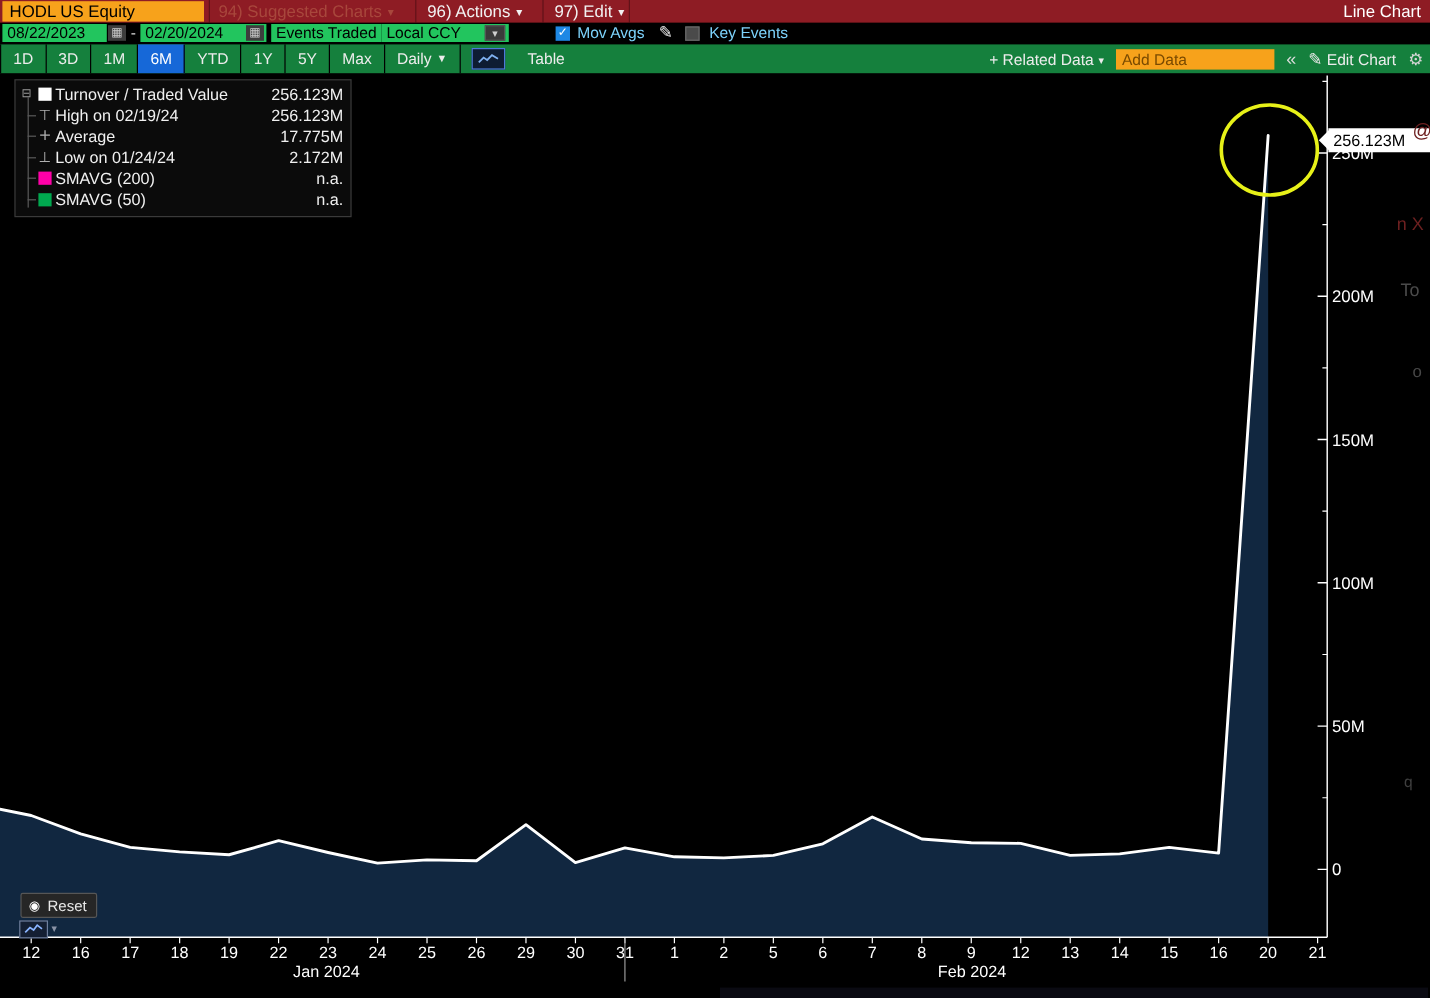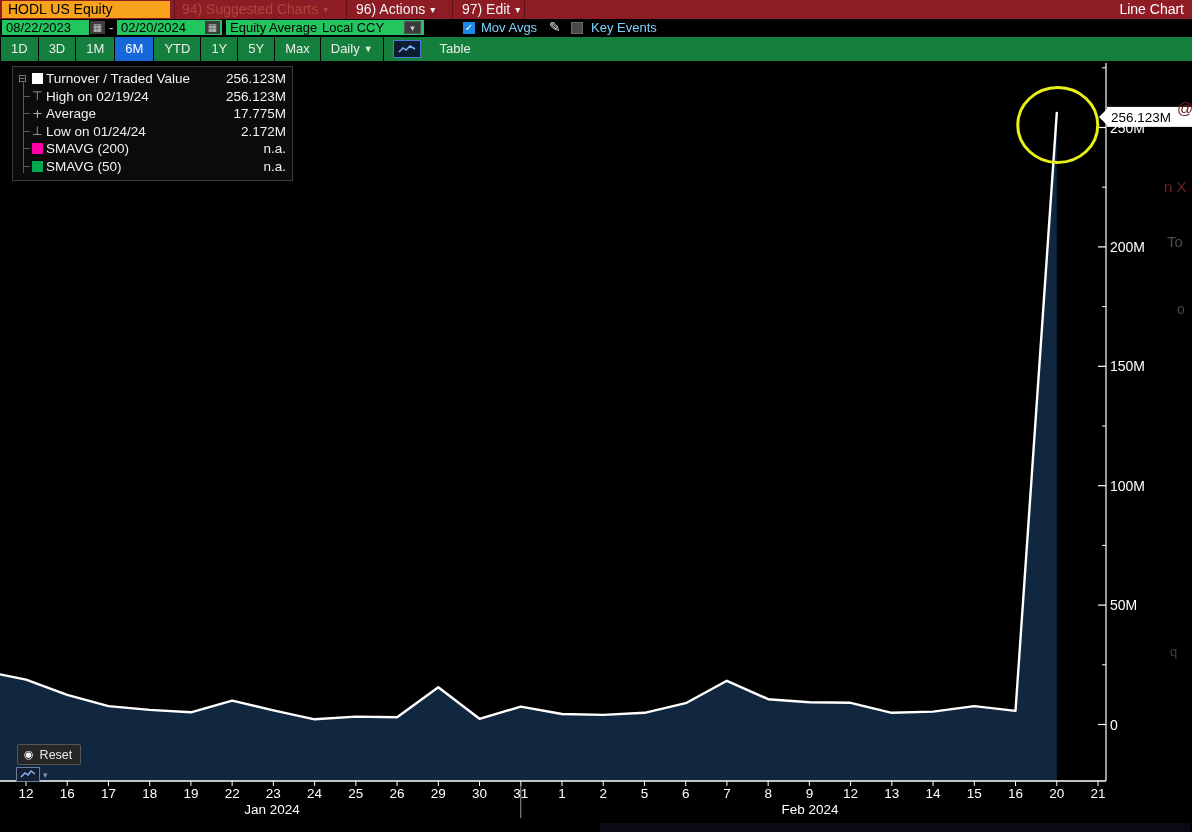--- a/index.html
+++ b/index.html
@@ -183,21 +183,21 @@
     <div class="v-sep" style="left:524px"></div>
     <span class="linechart-label">Line Chart</span>
   </div>
 
   <div class="filterbar">
     <div class="obox" style="left:2px;width:87px">08/22/2023</div>
     <div class="cal-btn" style="left:90px">▦</div>
     <span class="dash" style="left:109px">-</span>
     <div class="obox" style="left:117px;width:105px">02/20/2024</div>
     <div class="cal-btn" style="left:205px">▦</div>
-    <div class="obox" style="left:226px">Equity Average</div>
+    <div class="obox" style="left:226px">Events Traded</div>
     <div class="obox" style="left:318px;width:106px">Local CCY</div>
     <div class="dd-btn" style="left:404px">▾</div>
     <div class="chk on" style="left:463px">✓</div>
     <span class="olabel" style="left:481px">Mov Avgs</span>
     <span class="pencil" style="left:549px">✎</span>
     <div class="chk off" style="left:571px"></div>
     <span class="olabel" style="left:591px">Key Events</span>
   </div>
 
   <div class="toolbar">
@@ -212,20 +212,32 @@
     <div class="tb-btn">
       <span>Daily</span><span class="tb-caret">▼</span>
     </div>
     <div class="chart-type-btn">
       <svg width="18" height="10" viewBox="0 0 18 10">
         <polyline points="1,8 5,4 8,6 12,2 17,5" fill="none" stroke="#7fb0f0" stroke-width="1.5"></polyline>
       </svg>
     </div>
     <div class="tb-btn" style="border-right:none">Table</div>
     <div class="tb-spacer"></div>
+    <div class="tb-right">
+      <span>
+        <span>+ Related Data</span><span class="tb-caret">▾</span>
+      </span>
+      <div class="add-data">Add Data</div>
+      <span class="chev">«</span>
+      <span>
+        <span class="pencil" style="position:static">✎</span>
+        <span>Edit Chart</span>
+      </span>
+      <span class="gear">⚙</span>
+    </div>
   </div>
 
   <div class="legend">
     <div class="lrail"></div>
     <div class="lrow">
       <span class="tprefix">
           <span class="collapse-box">⊟</span>
         </span>
       <span class="mk">
           <span class="msq" style="background:#fff"></span>

